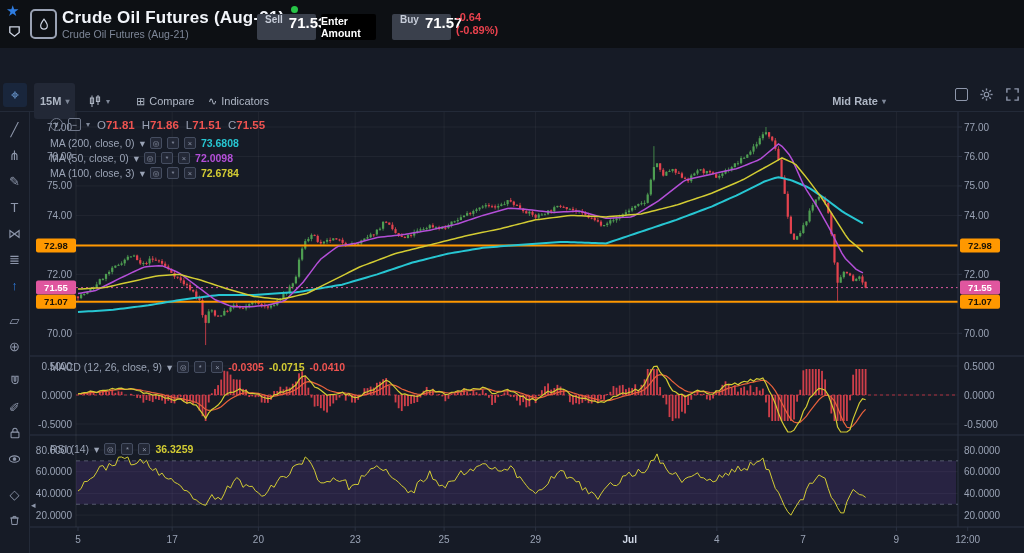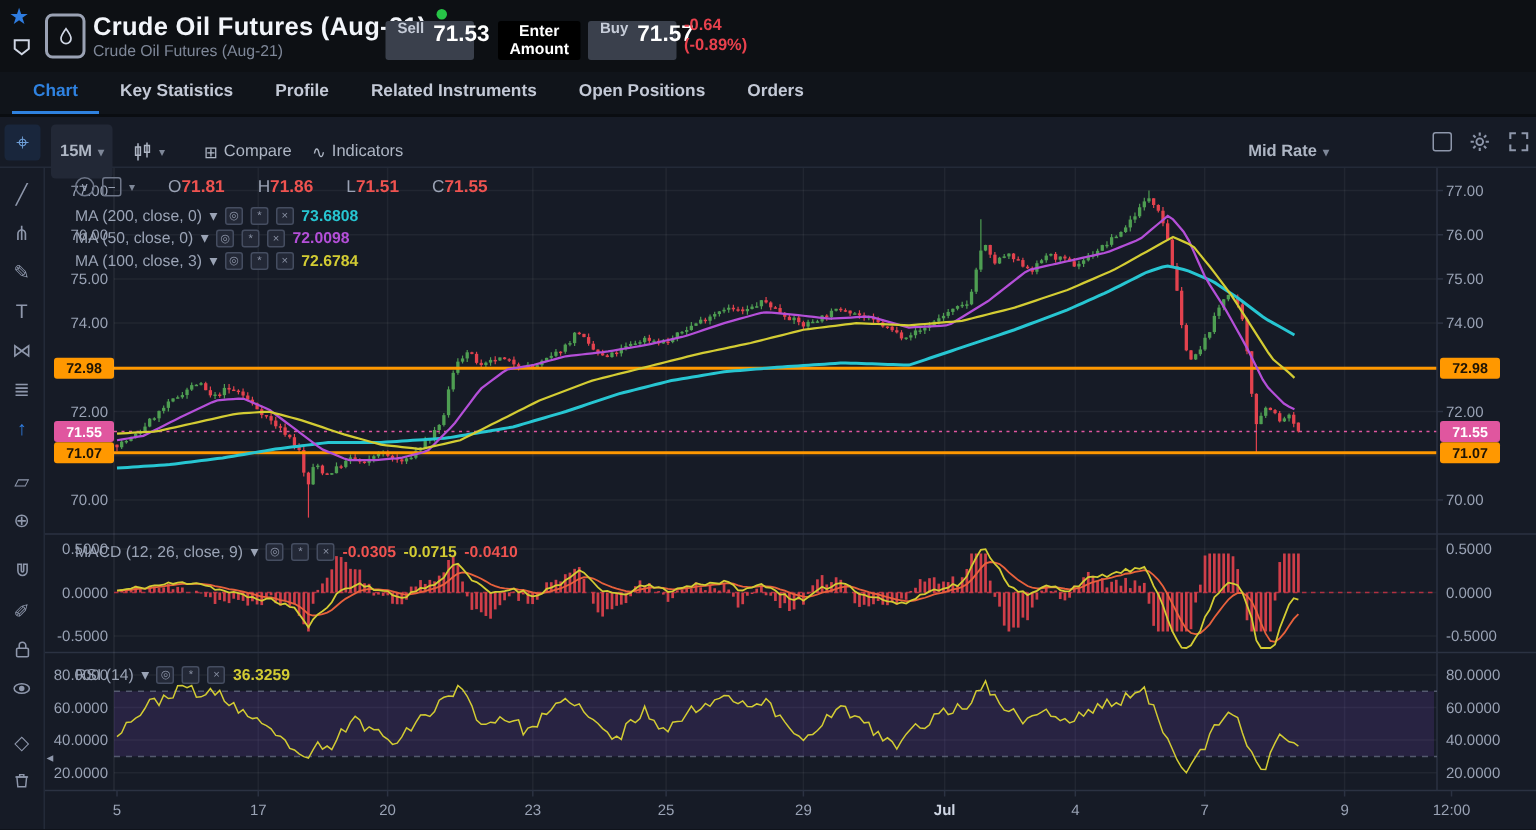--- a/index.html
+++ b/index.html
@@ -13,22 +13,22 @@
   .pointer{position:absolute;left:7px;top:24px;}
   .instr-box{position:absolute;left:30px;top:9px;width:27px;height:30px;border:2px solid #9aa2b4;border-radius:5px;display:flex;align-items:center;justify-content:center;}
   .title{position:absolute;left:62px;top:6px;font-size:17px;font-weight:bold;color:#f2f5fa;letter-spacing:.2px;}
   .green-dot{display:inline-block;width:7px;height:7px;border-radius:50%;background:#27c447;margin-left:7px;vertical-align:10px;}
   .subtitle{position:absolute;left:62px;top:28px;font-size:10.5px;color:#7e8798;}
   .trade-btn{position:absolute;top:14px;height:26px;background:#3a404c;border-radius:2px;display:flex;gap:6px;padding:0 8px;cursor:pointer;}
   .trade-btn .side{font-size:10px;font-weight:bold;color:#c6ccd8;}
   .trade-btn .px{font-size:15px;font-weight:600;color:#fff;}
   .sell-btn{left:257px;width:59px;}
   .buy-btn{left:392px;width:59px;}
-  .amount-btn{position:absolute;left:332px;top:14px;height:26px;width:55px;background:#000;border-radius:2px;
-              display:flex;align-items:center;justify-content:center;font-size:10.5px;font-weight:bold;color:#fff;cursor:pointer;text-align:center;}
+  .amount-btn{position:absolute;left:321px;top:14px;height:26px;width:55px;background:#000;border-radius:2px;
+              display:flex;align-items:center;justify-content:center;font-size:10.5px;font-weight:bold;color:#fff;cursor:pointer;}
   .change{position:absolute;left:456px;top:11px;font-size:11px;line-height:13px;color:#e8414d;font-weight:bold;}
   
   .nav{position:absolute;left:0;top:48px;width:1024px;height:30px;background:#10141a;border-bottom:2px solid #0a0d11;display:flex;align-items:stretch;padding-left:8px;}
   .tab{display:flex;align-items:center;padding:0 14px;font-size:11.5px;font-weight:bold;color:#c3c9d6;cursor:pointer;border-bottom:2px solid transparent;}
   .tab.active{color:#2f82e0;border-bottom:2px solid #2f82e0;}
   
   .chart-region{position:absolute;left:0;top:78px;width:1024px;height:475px;background:#161b26;}
   .chart-toolbar{position:absolute;left:0;top:0;width:1024px;height:34px;border-bottom:1px solid #232a38;}
   .tb-item{position:absolute;top:5px;height:24px;display:flex;align-items:center;gap:4px;font-size:11px;color:#aeb6c4;cursor:pointer;border-radius:3px;padding:18px 6px;}
   .tb-item .caret{font-size:8px;color:#7e8798;}
@@ -46,21 +46,21 @@
   .left-tools{position:absolute;left:0;top:34px;width:30px;height:441px;border-right:1px solid #232a38;display:flex;flex-direction:column;align-items:center;padding-top:6px;}
   .tool{width:22px;height:22px;margin-bottom:4px;display:flex;align-items:center;justify-content:center;font-size:13px;color:#8e97ab;cursor:pointer;}
   .tool.gap{margin-top:9px;}
   
   .chart-container{position:absolute;left:30px;top:34px;width:994px;height:441px;}
   svg text{font-family:"Liberation Sans",sans-serif;}
   .legend{position:absolute;display:flex;align-items:center;gap:5px;white-space:nowrap;z-index:3;}
   .sym-row{left:20px;top:6px;font-size:12px;color:#dde3ee;}
   .circle-ic{width:13px;height:13px;border:1px solid #6f7789;border-radius:50%;font-size:8px;color:#9aa2b4;display:flex;align-items:center;justify-content:center;}
   .sq-ic{width:13px;height:13px;border:1px solid #6f7789;border-radius:2px;font-size:9px;color:#9aa2b4;display:flex;align-items:center;justify-content:center;}
-  .ohlc{font-size:11.5px;margin-left:17px;}
+  .ohlc{font-size:11.5px;margin-left:2px;}
   .ohlc .k{color:#9aa2b4;}
   .ohlc .v{color:#ef5350;font-weight:bold;}
   .study-row{font-size:10.5px;color:#9aa3b5;}
   .mini-ic{width:12px;height:12px;background:#232836;border:1px solid #454d60;border-radius:2px;font-size:7.5px;color:#8b93a6;display:flex;align-items:center;justify-content:center;cursor:pointer;}
   .study-val{font-weight:bold;}
   .collapse-arrow{position:absolute;left:1px;top:388px;font-size:9px;color:#8e97ab;z-index:3;cursor:pointer;}
 </style>
 </head>
 <body>
 
@@ -91,28 +91,20 @@
     <div class="trade-btn buy-btn">
       <span class="side">Buy</span>
       <span class="px">71.57</span>
     </div>
     <div class="change">
       <div>-0.64</div>
       <div>(-0.89%)</div>
     </div>
   </div>
 
-  <div class="nav">
-    <div class="tab active">Chart</div>
-    <div class="tab">Key Statistics</div>
-    <div class="tab">Profile</div>
-    <div class="tab">Related Instruments</div>
-    <div class="tab">Open Positions</div>
-    <div class="tab">Orders</div>
-  </div>
 
   <div class="chart-region">
 
     <div class="chart-toolbar">
       <div class="tb-item crosshair-btn">
           <span>⌖</span>
         </div>
       <div class="tb-item interval-btn">
         <span>15M</span>
           <span class="caret">▾</span>

